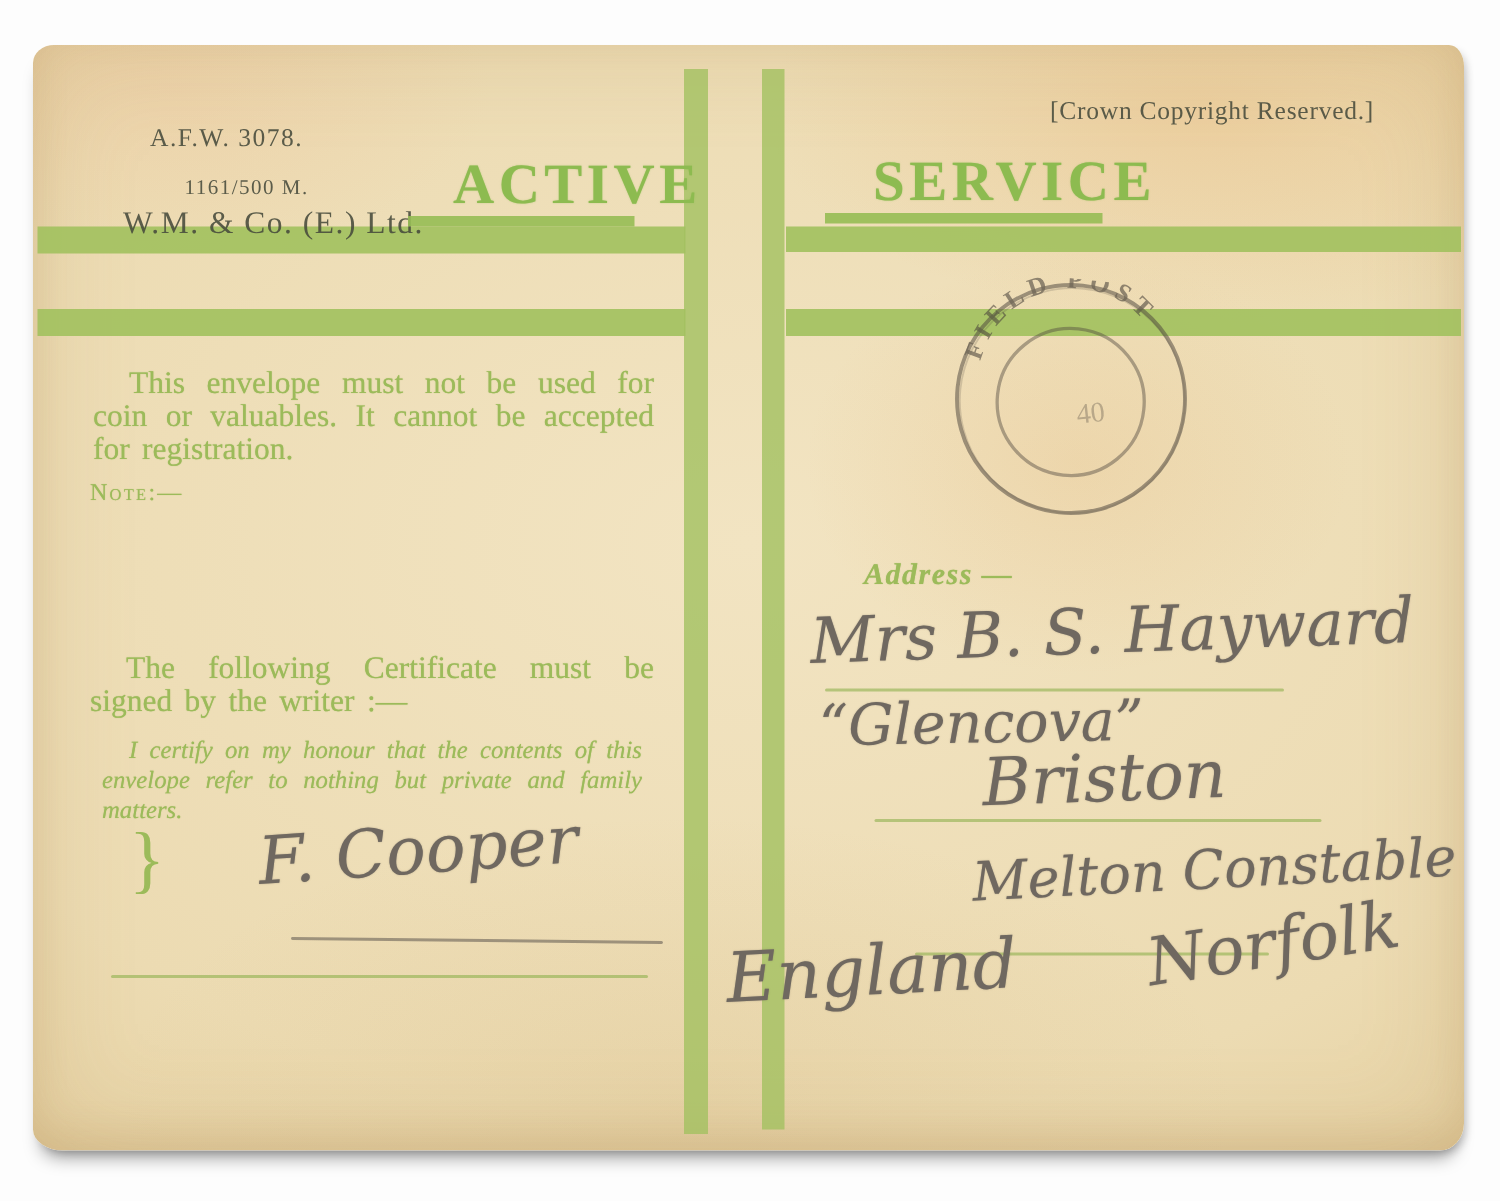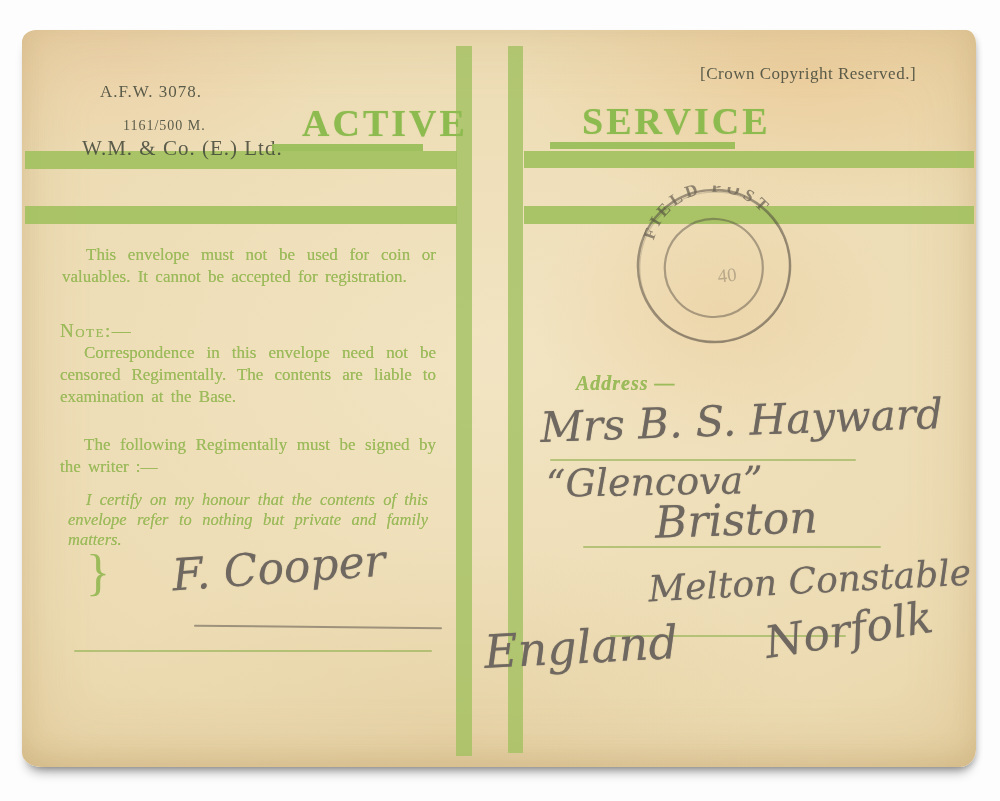--- a/index.html
+++ b/index.html
@@ -28,25 +28,25 @@
 
   .title {
     position:absolute; color:#8dbb50; font-weight:bold; font-size:38px;
     letter-spacing:3px; line-height:1; text-shadow:0 0 1px rgba(141,187,80,0.6);margin-left:32px;
   }
   .title-rule { position:absolute; height:7px; background:#96bd54; opacity:0.9; }
 
   .black-print { position:absolute; color:#474b3c; letter-spacing:1px; opacity:0.88; }
 
   .print-para {
-    position:absolute; color:#9cbb5a; font-size:17px; line-height:22px;
+    position:absolute; color:#9cbb5a; font-size:21px; line-height:22px;
     text-align:justify; word-spacing:3px; text-indent:24px;
     text-shadow:0 0 0.6px rgba(150,180,85,0.8);
   }
-  .note-label { position:absolute; color:#9cbb5a; font-size:19px;
+  .note-label { position:absolute; color:#9cbb5a; font-size:16px;
     font-variant:small-caps; letter-spacing:1.5px; text-shadow:0 0 0.6px rgba(150,180,85,0.8);text-align:center; }
   .italic-print {
     position:absolute; color:#9cbb5a; font-style:italic; text-align:justify;
     text-shadow:0 0 0.6px rgba(150,180,85,0.8);
   }
 
   .sig-row { position:absolute; left:62px; top:520px; display:flex; align-items:center; }
   .sig-lines { color:#9cbb5a; font-style:italic; font-size:19px; line-height:21px;
                text-shadow:0 0 0.6px rgba(150,180,85,0.8); }
   .brace { color:#9cbb5a; font-size:50px; font-weight:300; margin-left:2px; line-height:44px; }
@@ -82,22 +82,21 @@
     <div class="black-print" style="left:60px; top:106px; font-size:21px;">W.M. &amp; Co. (E.) Ltd.</div>
     <div class="black-print copyright" style="left:678px; top:34px;">[Crown Copyright Reserved.]</div>
 
     <div class="title" style="left:248px; top:74px;">ACTIVE</div>
     <div class="title-rule" style="left:250px; top:114px; width:151px;"></div>
     <div class="title" style="left:528px; top:72px;">SERVICE</div>
     <div class="title-rule" style="left:528px; top:112px; width:185px;"></div>
 
     <div class="print-para" style="left:40px; top:214px; width:374px;">This envelope must not be used for coin or valuables.  It cannot be accepted for registration.</div>
     <div class="note-label" style="left:38px; top:290px;">Note:—</div>
-    <div class="print-para" style="left:38px; top:312px; width:376px;">Correspondence in this envelope need not be censored Regimentally.  The contents are liable to examination at the Base.</div>
-    <div class="print-para" style="left:38px; top:404px; width:376px;">The following Regimentally must be signed by the writer :—</div>
+    <div class="print-para" style="left:38px; top:404px; width:376px;">The following Certificate must be signed by the writer :—</div>
     <div class="italic-print" style="left:46px; top:460px; width:360px; font-size:16.5px; line-height:20px; text-indent:18px;">I certify on my honour that the contents of this envelope refer to nothing but private and family matters.</div>
 
     <div class="sig-row">
       <div class="brace">}</div>
     </div>
 
     <div class="hand" style="left:150px; top:512px; font-size:44px; transform:rotate(-4deg);">F. Cooper</div>
     <div class="rule-pencil" style="left:172px; top:596px; width:248px; transform:rotate(0.6deg);"></div>
     <div class="rule-green" style="left:52px; top:620px; width:358px;"></div>
 

